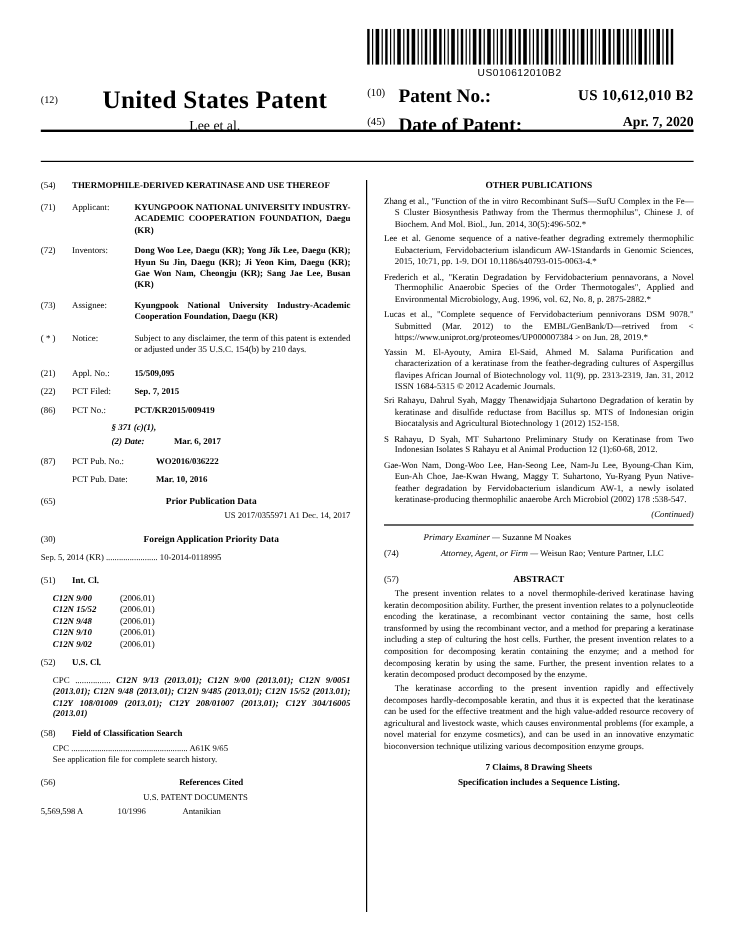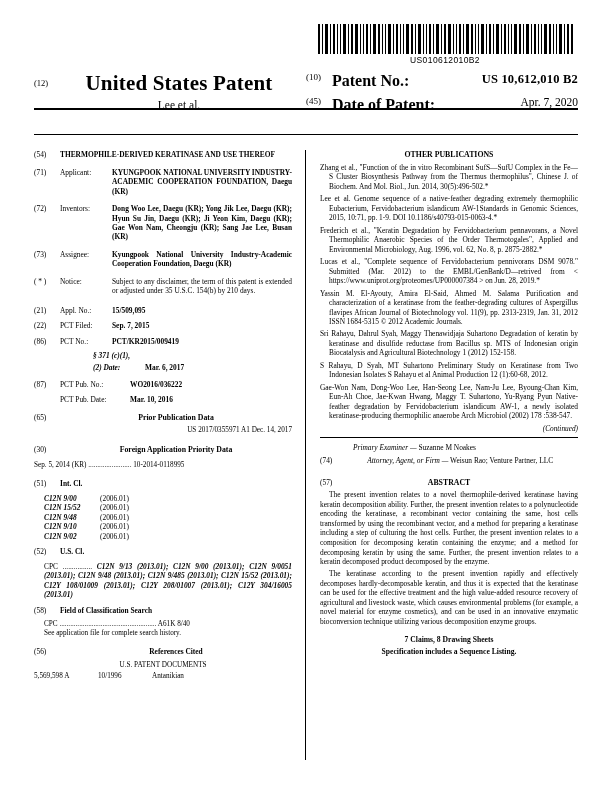--- a/index.html
+++ b/index.html
@@ -20,21 +20,21 @@
   .inner {
     position: absolute;
     left: 34px;
     top: 24px;
     width: 544px;
     height: 744px;
   }
   
   .barcode-wrap {
     position: absolute;
-    right: 4px;
+    right: 16px;
     top: 0;
     width: 258px;
     text-align: center;
   }
   .barcode {
     height: 30px;
     width: 258px;
     display: block;
   }
   .barcode-num {
@@ -97,21 +97,21 @@
   }
   .pn-row .val {
     margin-left: auto;
     font-size: 12.5px;
     font-weight: bold;
     letter-spacing: 0.2px;
   }
   .pn-row .val2 {
     margin-left: auto;
     font-size: 11.5px;
-    font-weight: normal;
+    font-weight: bold;
   }
   .rule-thick {
     position: absolute;
     left: 0;
     width: 544px;
     border-top: 2px solid #000;
   }
   .rule-thin {
     position: absolute;
     left: 0;
@@ -453,21 +453,21 @@
         </div>
         <div style="padding-left:10px;font-size:7.4px;text-align:justify">
           <span>CPC ................</span>
           <span class="mono-b">C12N 9/13 (2013.01); C12N 9/00 (2013.01); C12N 9/0051 (2013.01); C12N 9/48 (2013.01); C12N 9/485 (2013.01); C12N 15/52 (2013.01); C12Y 108/01009 (2013.01); C12Y 208/01007 (2013.01); C12Y 304/16005 (2013.01)</span>
         </div>
 
         <div class="frow" style="margin-top:6px">
           <span class="code">(58)</span>
           <span class="fbody bold">Field of Classification Search</span>
         </div>
-        <div style="padding-left:10px;font-size:7.2px">CPC ...................................................... A61K 8/40</div>
+        <div style="padding-left:10px;font-size:7.2px">CPC ...................................................... A61K 9/65</div>
         <div style="padding-left:10px;font-size:7.2px">See application file for complete search history.</div>
 
         <div class="frow" style="margin-top:8px">
           <span class="code">(56)</span>
           <span class="fbody ref-head" style="margin-top:0">References Cited</span>
         </div>
         <div class="ref-sub">U.S. PATENT DOCUMENTS</div>
         <div class="patrow">
           <span class="a">5,569,598 A</span>
           <span class="b">10/1996</span>

